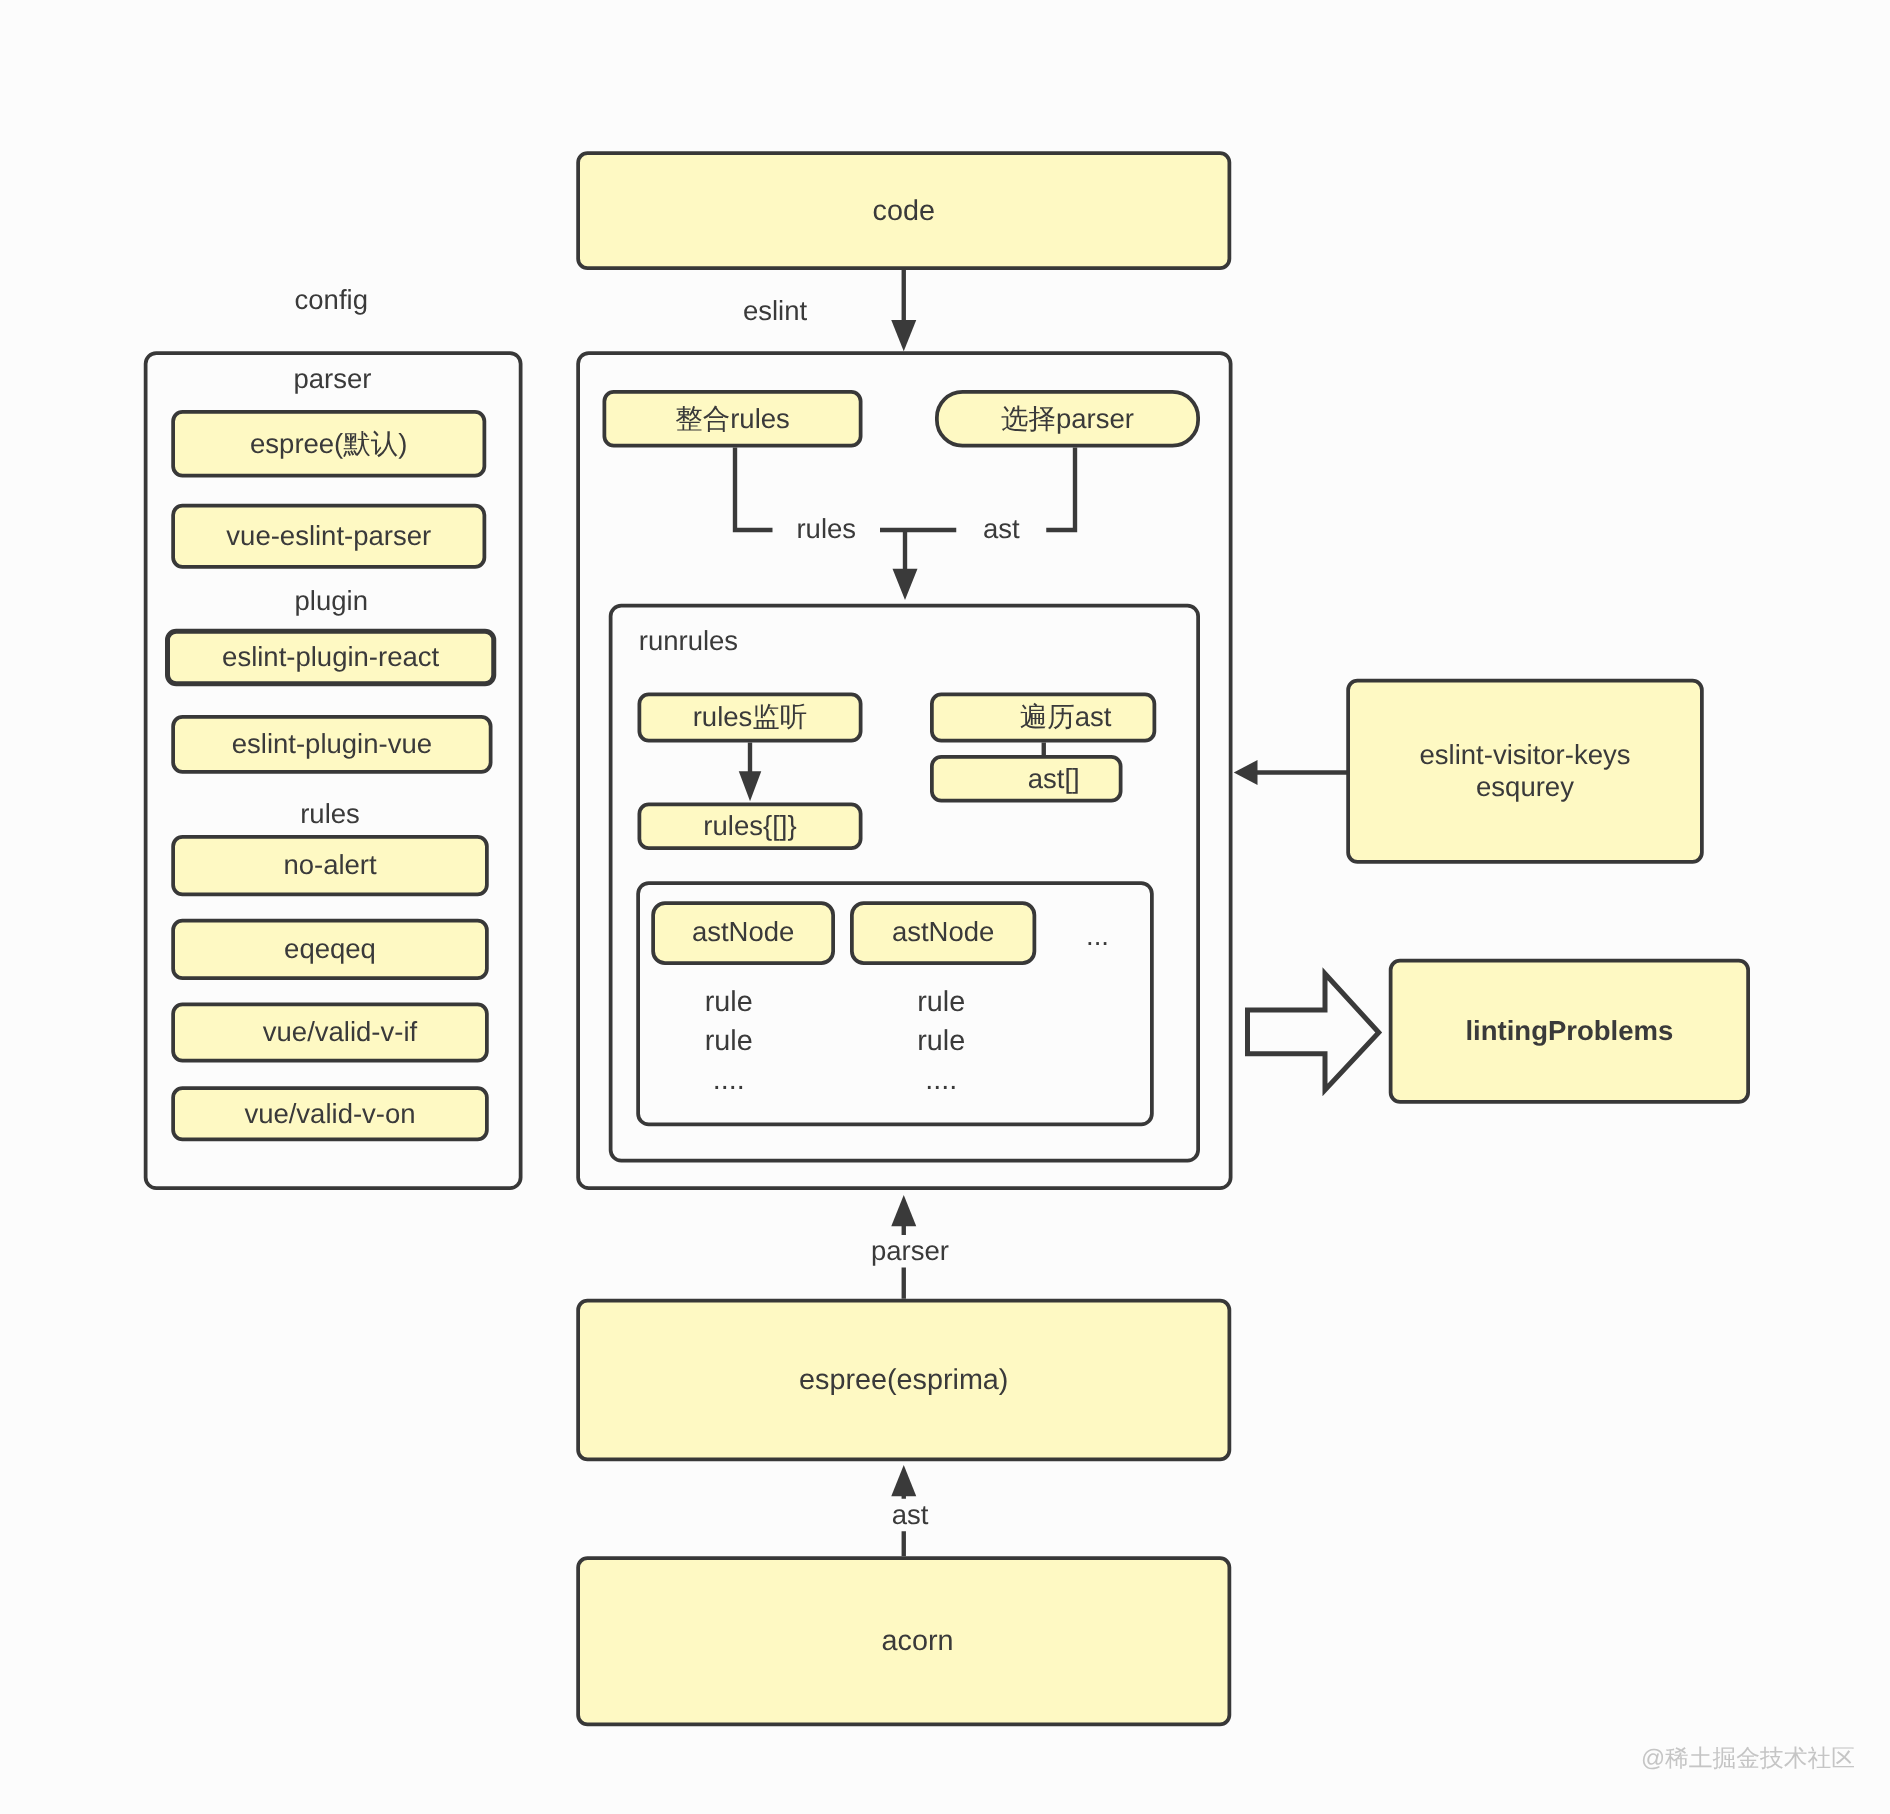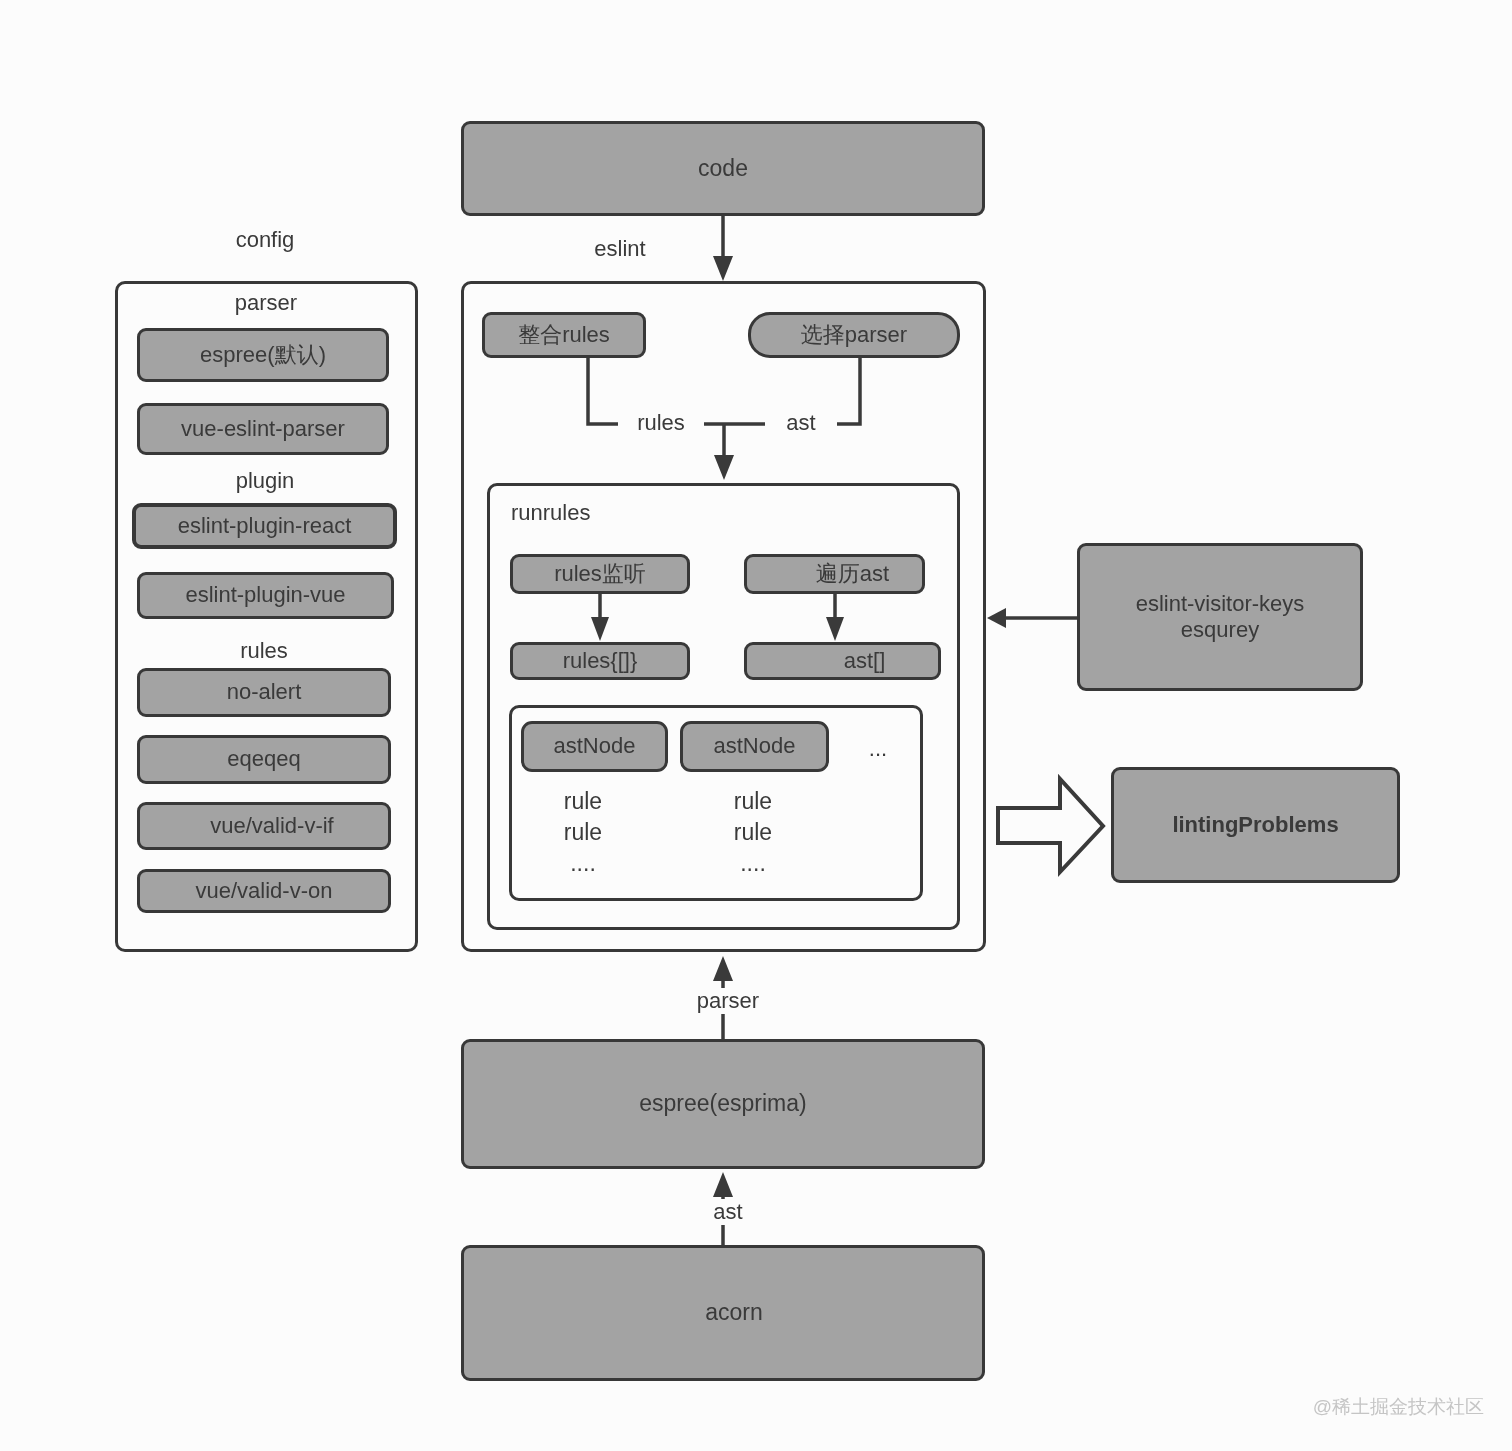--- a/index.html
+++ b/index.html
@@ -9,21 +9,21 @@
     background:#fcfcfc;
     font-family:"Liberation Sans", sans-serif;
     color:#3a3a3a;
     overflow:hidden;
   }
   .svg-layer{position:absolute;left:0;top:0;}
   .box{
     position:absolute;
     border:3px solid #383838;
     border-radius:9px;
-    background:#a3a3a3;
+    background:#fef9c3;
     display:flex;align-items:center;justify-content:center;
     font-size:22px;line-height:1.2;
     box-sizing:border-box;
     text-align:center;
   }
   .container-box{border-radius:10px;background:transparent;}
   .thick{border-width:4px;}
   .big-label{font-size:23px;}
   .lbl{
     position:absolute;
@@ -103,41 +103,41 @@
     <span>eqeqeq</span>
   </div>
   <div class="box" style="left:137px;top:802px;width:254px;height:48px;padding-left:16px;">
     <span>vue/valid-v-if</span>
   </div>
   <div class="box" style="left:137px;top:869px;width:254px;height:44px;">
     <span>vue/valid-v-on</span>
   </div>
 
   <div class="box container-box" style="left:461px;top:281px;width:525px;height:671px;"></div>
-  <div class="box" style="left:482px;top:312px;width:164px;height:46px;">
+  <div class="box" style="left:482px;top:312px;width:208px;height:46px;">
     <span>整合rules</span>
   </div>
   <div class="box" style="left:748px;top:312px;width:212px;height:46px;border-radius:22px;">
     <span>选择parser</span>
   </div>
   <div class="lbl on-line" style="left:618px;top:410px;width:76px;">rules</div>
   <div class="lbl on-line" style="left:765px;top:410px;width:62px;">ast</div>
 
   <div class="box container-box" style="left:487px;top:483px;width:473px;height:447px;"></div>
   <div class="runrules-title">runrules</div>
   <div class="box" style="left:510px;top:554px;width:180px;height:40px;">
     <span>rules监听</span>
   </div>
   <div class="box" style="left:744px;top:554px;width:181px;height:40px;padding-left:36px;">
     <span>遍历ast</span>
   </div>
   <div class="box" style="left:510px;top:642px;width:180px;height:38px;">
     <span>rules{[]}</span>
   </div>
-  <div class="box" style="left:744px;top:642px;width:197px;height:38px;padding-left:44px;">
+  <div class="box" style="left:744px;top:604px;width:154px;height:38px;padding-left:44px;">
     <span>ast[]</span>
   </div>
 
   <div class="box container-box" style="left:509px;top:705px;width:414px;height:196px;"></div>
   <div class="box" style="left:521px;top:721px;width:147px;height:51px;border-radius:11px;">
     <span>astNode</span>
   </div>
   <div class="box" style="left:680px;top:721px;width:149px;height:51px;border-radius:11px;">
     <span>astNode</span>
   </div>

